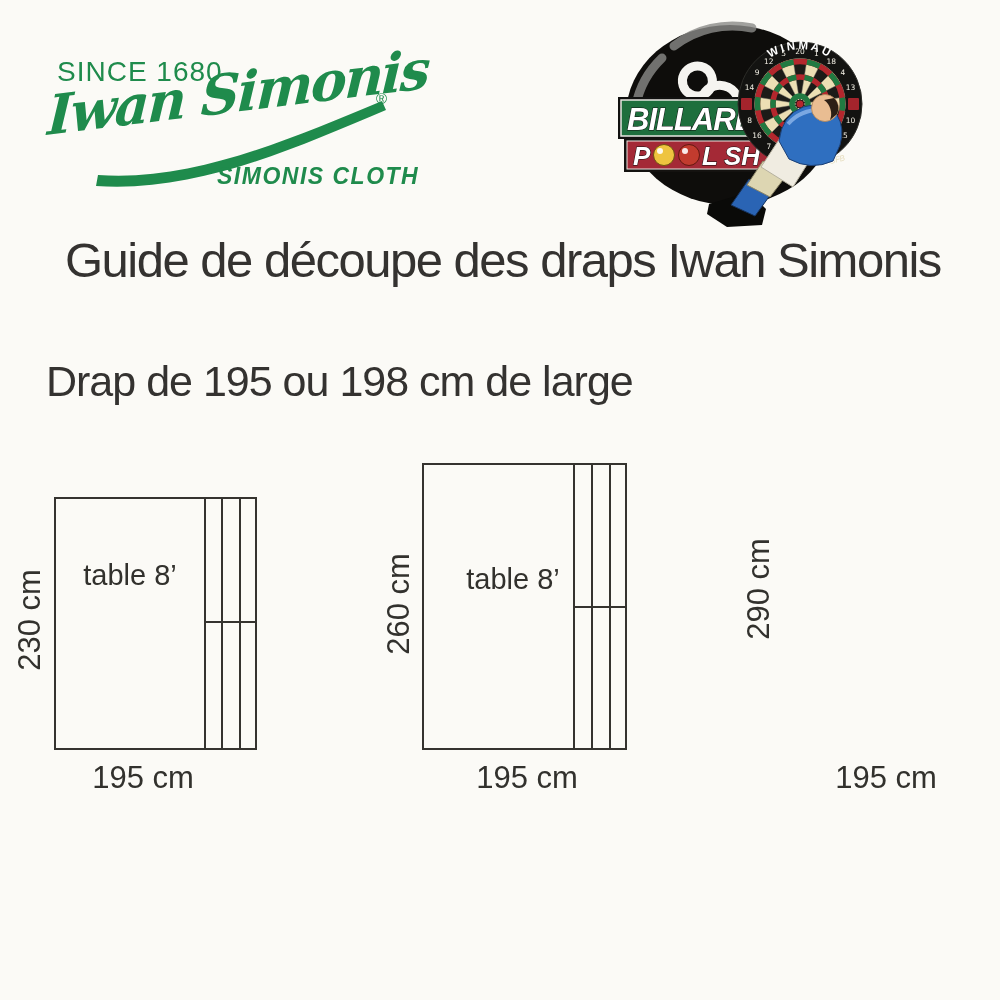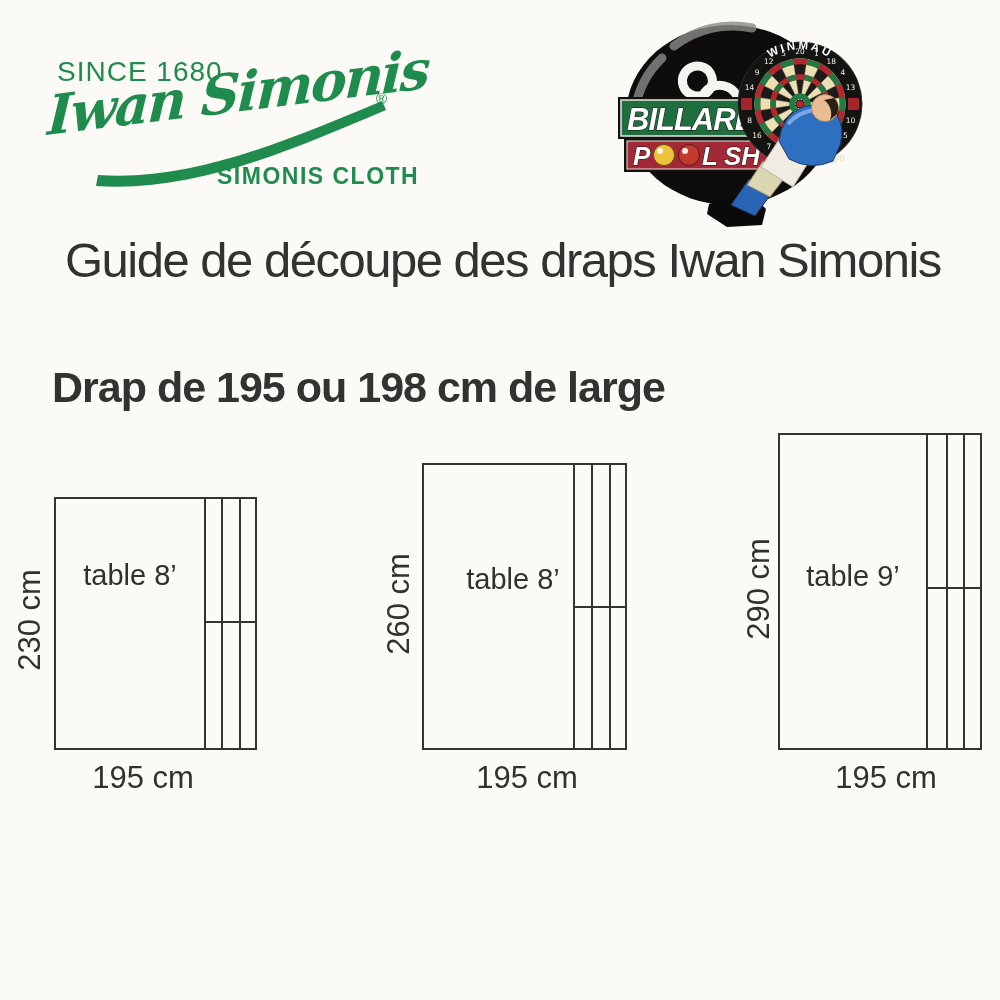--- a/index.html
+++ b/index.html
@@ -7,21 +7,21 @@
   .page{position:relative;width:1000px;height:1000px;background:#fbfaf6;overflow:hidden;
         font-family:"Liberation Sans",sans-serif;color:#32312d;}
 
   
   .since{position:absolute;left:57px;top:56px;font-size:28px;letter-spacing:1px;color:#1f8b4c;}
   .signature{position:absolute;left:46px;top:84px;font-family:"DejaVu Serif",serif;font-style:italic;
              font-weight:bold;font-size:54px;letter-spacing:-2px;color:#1f8b4c;white-space:nowrap;
              transform:rotate(-7deg) skewX(-10deg);transform-origin:0 100%;}
   .reg{position:absolute;left:376px;top:90px;font-size:15px;color:#1f8b4c;}
   .swoosh{position:absolute;left:46px;top:96px;}
-  .cloth{position:absolute;left:217px;top:163px;font-size:23px;font-weight:bold;letter-spacing:1.5px;color:#1f8b4c;}
+  .cloth{position:absolute;left:217px;top:163px;font-size:23px;font-weight:bold;letter-spacing:1.5px;color:#1f8b4c;font-style:italic;}
 
   
   .logo-right{position:absolute;left:612px;top:8px;}
   .dn{font-family:"DejaVu Sans",sans-serif;font-size:7.5px;fill:#f2efe4;text-anchor:middle;}
   .bannertext{font-family:"Liberation Sans",sans-serif;font-weight:bold;font-style:italic;fill:#ffffff;
               stroke:#101010;stroke-width:1px;paint-order:stroke;}
 
   
   .title{position:absolute;left:55px;top:222px;font-size:49px;letter-spacing:-1.5px;color:#343230;white-space:nowrap;}
   .subtitle{position:absolute;left:38px;top:349px;font-size:43px;letter-spacing:-1px;color:#343230;white-space:nowrap;}
@@ -123,21 +123,21 @@
       <path d="M 135 177 L 151 153 L 174 168 L 158 189 Z" fill="#ddd6b2" stroke="#8b8566" stroke-width="1"></path>
       <path d="M 149 159 L 170 127 L 201 147 L 181 179 Z" fill="#f0ece1" stroke="#b5b09e" stroke-width="1"></path>
       <path d="M 167 133 Q 170 107 191 99 Q 214 92 225 107 Q 233 120 228 137 L 221 153 Q 199 163 177 151 Z" fill="#2f6fc0" stroke="#1c4076" stroke-width="1"></path>
       <path d="M 176 116 Q 190 100 214 102" stroke="#8fb6ea" stroke-width="4" fill="none" opacity="0.8"></path>
       <circle cx="213" cy="100" r="13.5" fill="#e9bd92" stroke="#b08457" stroke-width="0.8"></circle>
       <path d="M 222 90 a 13.5 13.5 0 0 1 3 16 l -7 6 a 17 17 0 0 0 -6 -20 z" fill="#2c1f15"></path>
     </g>
   </svg>
 
   <h1 class="title" style="margin:10px;font-weight:normal">Guide de découpe des draps Iwan Simonis</h1>
-  <h2 class="subtitle" style="margin:14px;font-weight:bold">Drap de 195 ou 198 cm de large</h2>
+  <h2 class="subtitle" style="margin:8px;font-weight:normal">Drap de 195 ou 198 cm de large</h2>
 
   <div class="rect" style="left:54px;top:497px;width:203px;height:253px">
     <div class="vline" style="left:148px"></div>
     <div class="vline" style="left:165px"></div>
     <div class="vline" style="left:183px"></div>
     <div class="hline" style="left:148px;right:0;top:122px"></div>
     <div class="table-label" style="left:0;width:148px;top:60px">table 8’</div>
   </div>
   <div class="hgt" style="left:30px;top:620px">230 cm</div>
   <div class="wid" style="left:143px;top:760px">195 cm</div>
@@ -145,23 +145,16 @@
   <div class="rect" style="left:422px;top:463px;width:205px;height:287px">
     <div class="vline" style="left:149px"></div>
     <div class="vline" style="left:167px"></div>
     <div class="vline" style="left:185px"></div>
     <div class="hline" style="left:149px;right:0;top:141px"></div>
     <div class="table-label" style="left:0;width:178px;top:98px">table 8’</div>
   </div>
   <div class="hgt" style="left:399px;top:604px">260 cm</div>
   <div class="wid" style="left:527px;top:760px">195 cm</div>
 
-  <div class="rect" style="left:778px;top:433px;width:204px;height:317px">
-    <div class="vline" style="left:146px"></div>
-    <div class="vline" style="left:166px"></div>
-    <div class="vline" style="left:183px"></div>
-    <div class="hline" style="left:146px;right:0;top:152px"></div>
-    <div class="table-label" style="left:0;width:146px;top:125px">table 9’</div>
-  </div>
   <div class="hgt" style="left:759px;top:589px">290 cm</div>
   <div class="wid" style="left:886px;top:760px">195 cm</div>
 
 </div>
 
 </body></html>

